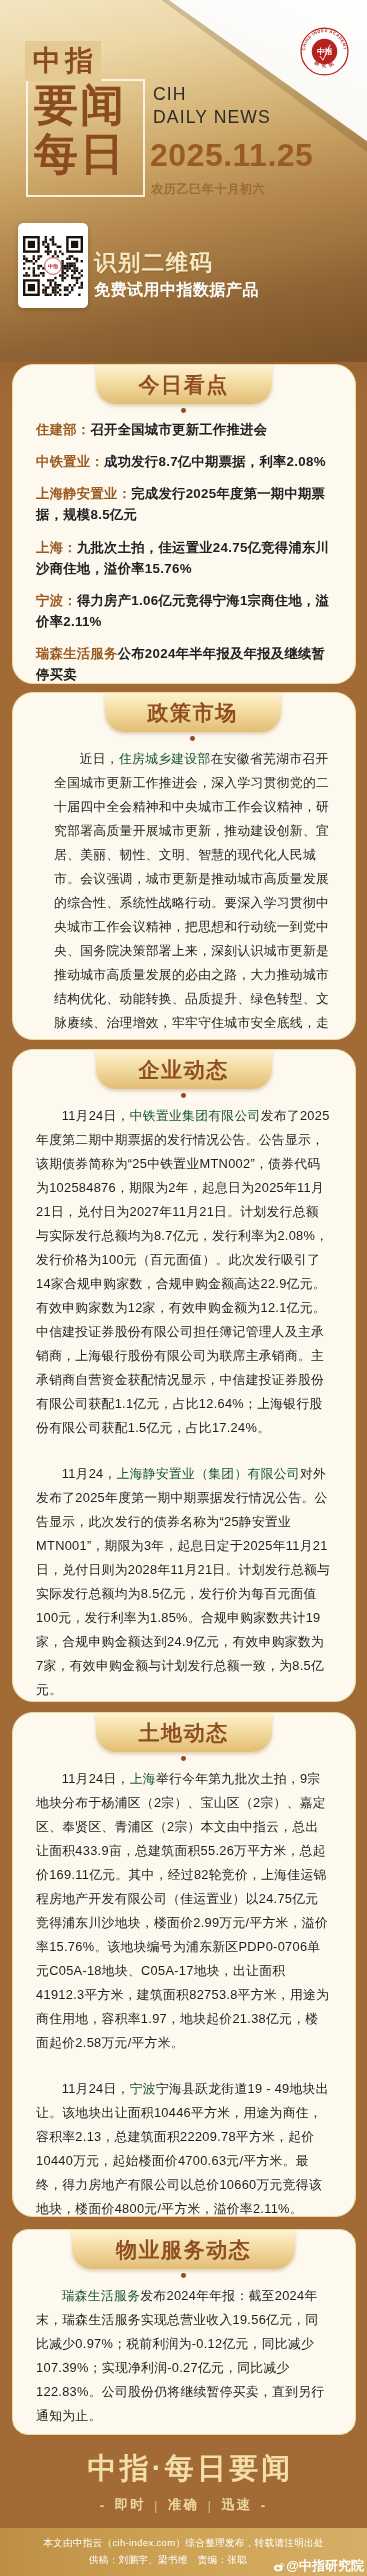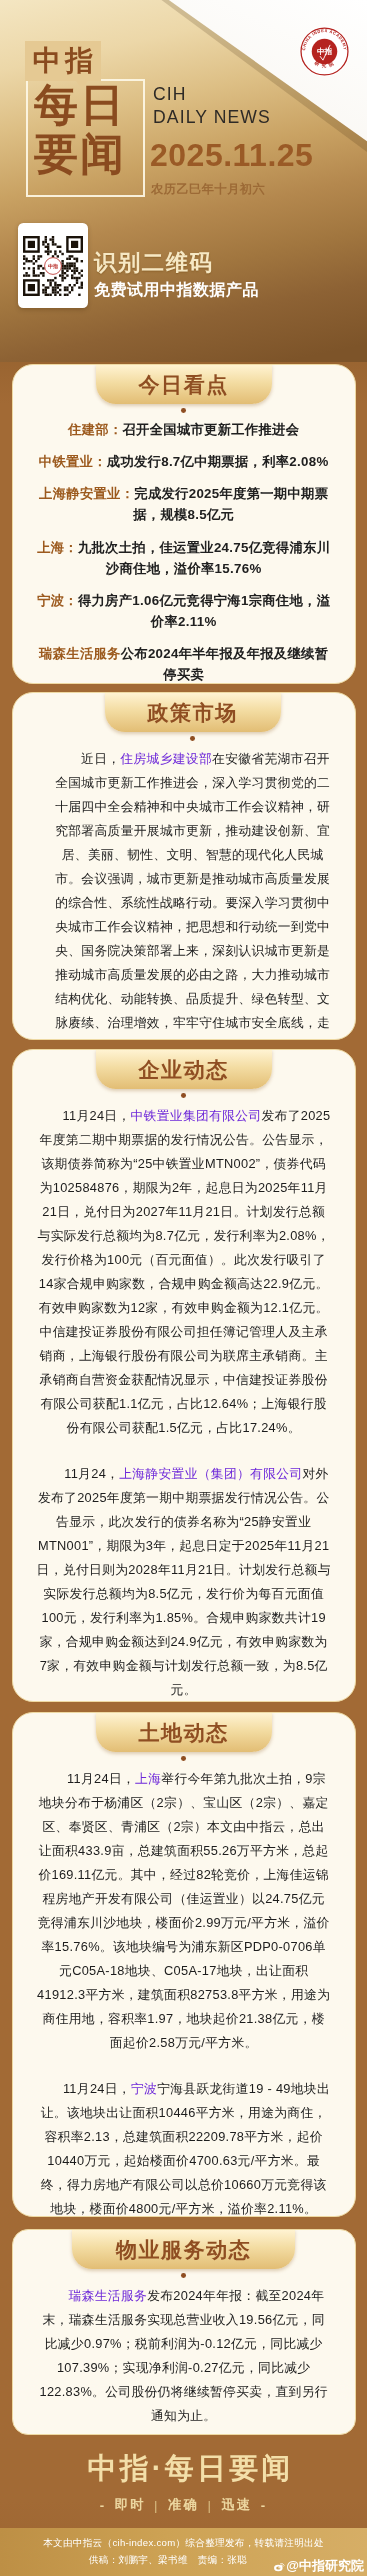--- a/index.html
+++ b/index.html
@@ -35,25 +35,25 @@
 
   
   .card{position:absolute;left:11.7px;width:344px;background:#fdf9ee;border:1.6px solid #eed9a2;
     border-radius:21px;box-sizing:border-box;overflow:hidden;}
   .tab{width:176px;height:39px;margin:0 auto;background:linear-gradient(180deg,#fff3d2 0%,#f3dca2 45%,#e2bd74 100%);
     border-radius:0 0 20px 20px;display:flex;align-items:center;justify-content:center;gap:9.6px;
     box-shadow:0 1.6px 3.7px rgba(140,90,30,.28);flex-direction:column;}
   .tab.wide{width:223px;}
   .tab h2{margin:0;font-size:21px;font-weight:800;color:#8f4e22;letter-spacing:1.6px;}
   .dot{width:4.8px;height:4.8px;border-radius:50%;background:#8f4e22;flex:0 0 auto;}
-  .content{padding:15px 23.4px 0 23.4px;text-align:center;}
+  .content{padding:15px 23.4px 0 23.4px;}
   .item{font-size:13.3px;line-height:21px;font-weight:700;color:#202020;margin:0 0 11.2px 0;letter-spacing:0.3px;}
   .item .lead{color:#9c5a1e;}
   .para{font-size:12.8px;line-height:24px;color:#1d1d1d;text-indent:2em;margin:0 0 22.3px 0;font-weight:500;letter-spacing:0.3px;}
-  .para .hl{color:#6d28d9;}
+  .para .hl{color:#14532d;}
 
   
   .footer-title{position:absolute;left:0;top:2449px;width:367px;text-align:center;
     font-size:29px;font-weight:800;color:#f3dfa9;letter-spacing:3.2px;padding-left:7px;}
   .tagline{position:absolute;left:0;top:2496px;width:367px;display:flex;justify-content:center;align-items:center;
     gap:8.5px;color:#ecd7a0;font-size:13.3px;font-weight:700;letter-spacing:2.1px;}
   .tagline .sep{color:#d9bd82;font-weight:400;}
   .bottom-strip{position:absolute;left:0;top:2528px;width:367px;height:48px;
     background:linear-gradient(90deg,#bd8f45 0%,#cda254 45%,#d6ae66 100%);}
   .credit1{position:absolute;left:0;top:2537px;width:367px;text-align:center;color:#fff;font-size:9.6px;font-weight:500;letter-spacing:0.3px;}
@@ -85,22 +85,22 @@
       </text>
       <text x="50" y="55" font-size="15" fill="#ffffff" text-anchor="middle" font-weight="bold">中指</text>
       <path d="M 41,59 L 47,67 L 61,37" stroke="#ffffff" stroke-width="1.8" fill="none"></path>
     </svg>
 
     <div class="brand-frame"></div>
     <div class="brand-badge">
       <span>中指</span>
     </div>
     <div class="main-title">
+      <div>要闻</div>
       <div>每日</div>
-      <div>要闻</div>
     </div>
     <div class="en-title">
       <div>CIH</div>
       <div>DAILY NEWS</div>
     </div>
     <div class="date">2025.11.25</div>
     <div class="lunar">农历乙巳年十月初六</div>
   </div>
 
   <div class="qr-box">

